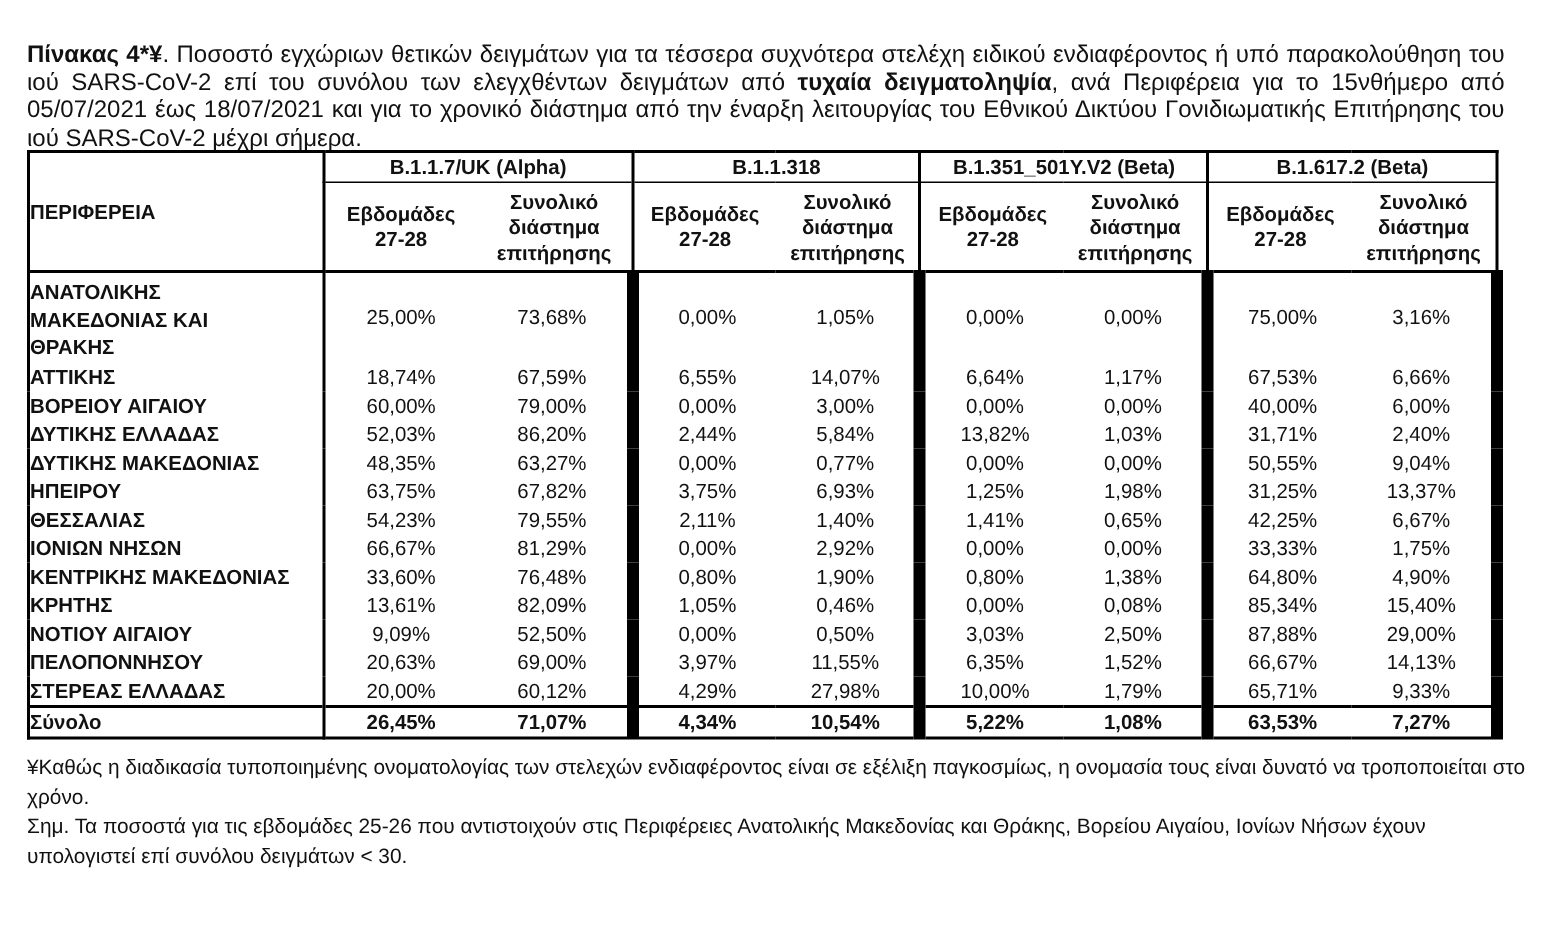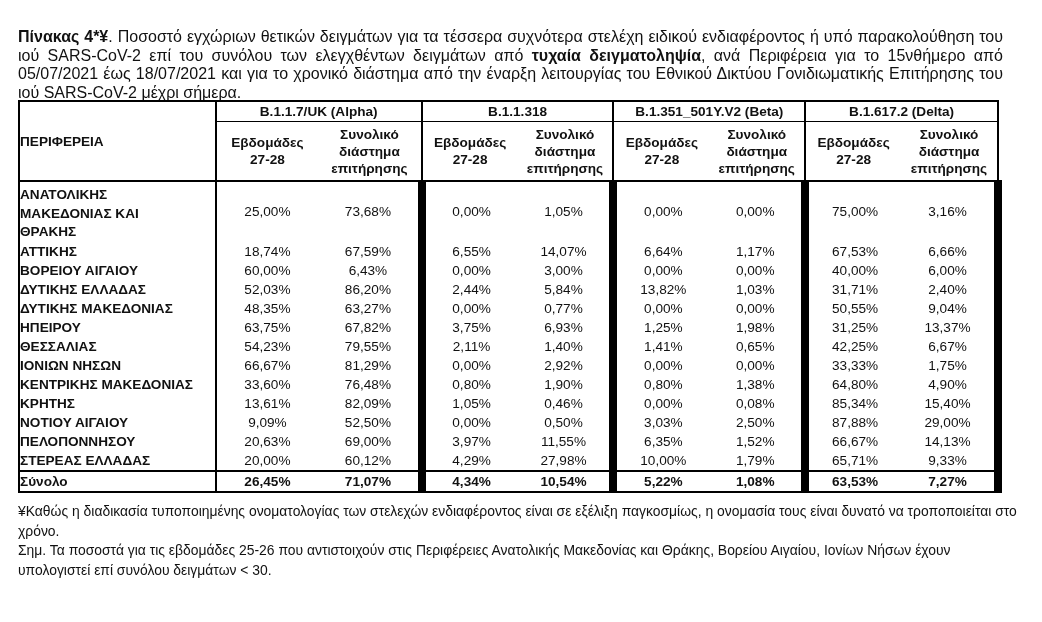--- a/index.html
+++ b/index.html
@@ -35,21 +35,21 @@
 
 <div class="caption"><b>Πίνακας 4*¥</b><span>. Ποσοστό εγχώριων θετικών δειγμάτων για τα τέσσερα συχνότερα στελέχη ειδικού ενδιαφέροντος ή υπό παρακολούθηση του ιού SARS-CoV-2 επί του συνόλου των ελεγχθέντων δειγμάτων από </span><b>τυχαία δειγματοληψία</b><span>, ανά Περιφέρεια για το 15νθήμερο από 05/07/2021 έως 18/07/2021 και για το χρονικό διάστημα από την έναρξη λειτουργίας του Εθνικού Δικτύου Γονιδιωματικής Επιτήρησης του ιού SARS-CoV-2 μέχρι σήμερα.</span></div>
 
 <table class="main">
   <thead>
     <tr>
       <th class="region-h" rowspan="2">ΠΕΡΙΦΕΡΕΙΑ</th>
       <th class="strain" colspan="2">B.1.1.7/UK  (Alpha)</th>
       <th class="strain" colspan="2">B.1.1.318</th>
       <th class="strain" colspan="2">B.1.351_501Y.V2 (Beta)</th>
-      <th class="strain" colspan="2">B.1.617.2 (Delta)</th>
+      <th class="strain" colspan="2">B.1.617.2 (Beta)</th>
     </tr>
     <tr id="subrow">
         <th class="sub left" style="width: 103px;"><span>Εβδομάδες</span><br><span>27-28</span></th>
         <th class="sub right" style="width: 104px;"><span>Συνολικό</span><br><span>διάστημα</span><br><span>επιτήρησης</span></th>
         <th class="sub left" style="width: 96px;"><span>Εβδομάδες</span><br><span>27-28</span></th>
         <th class="sub right" style="width: 96px;"><span>Συνολικό</span><br><span>διάστημα</span><br><span>επιτήρησης</span></th>
         <th class="sub left" style="width: 96px;"><span>Εβδομάδες</span><br><span>27-28</span></th>
         <th class="sub right" style="width: 96px;"><span>Συνολικό</span><br><span>διάστημα</span><br><span>επιτήρησης</span></th>
         <th class="sub left" style="width: 96px;"><span>Εβδομάδες</span><br><span>27-28</span></th>
         <th class="sub right" style="width: 97px;"><span>Συνολικό</span><br><span>διάστημα</span><br><span>επιτήρησης</span></th>
@@ -74,21 +74,21 @@
         <td>6,55%</td>
         <td class="grp-end">14,07%</td>
         <td>6,64%</td>
         <td class="grp-end">1,17%</td>
         <td>67,53%</td>
         <td class="grp-end">6,66%</td>
       </tr>
       <tr>
         <td class="region">ΒΟΡΕΙΟΥ ΑΙΓΑΙΟΥ</td>
         <td>60,00%</td>
-        <td class="grp-end">6,43%</td>
+        <td class="grp-end">79,00%</td>
         <td>0,00%</td>
         <td class="grp-end">3,00%</td>
         <td>0,00%</td>
         <td class="grp-end">0,00%</td>
         <td>40,00%</td>
         <td class="grp-end">6,00%</td>
       </tr>
       <tr>
         <td class="region">ΔΥΤΙΚΗΣ ΕΛΛΑΔΑΣ</td>
         <td>52,03%</td>

